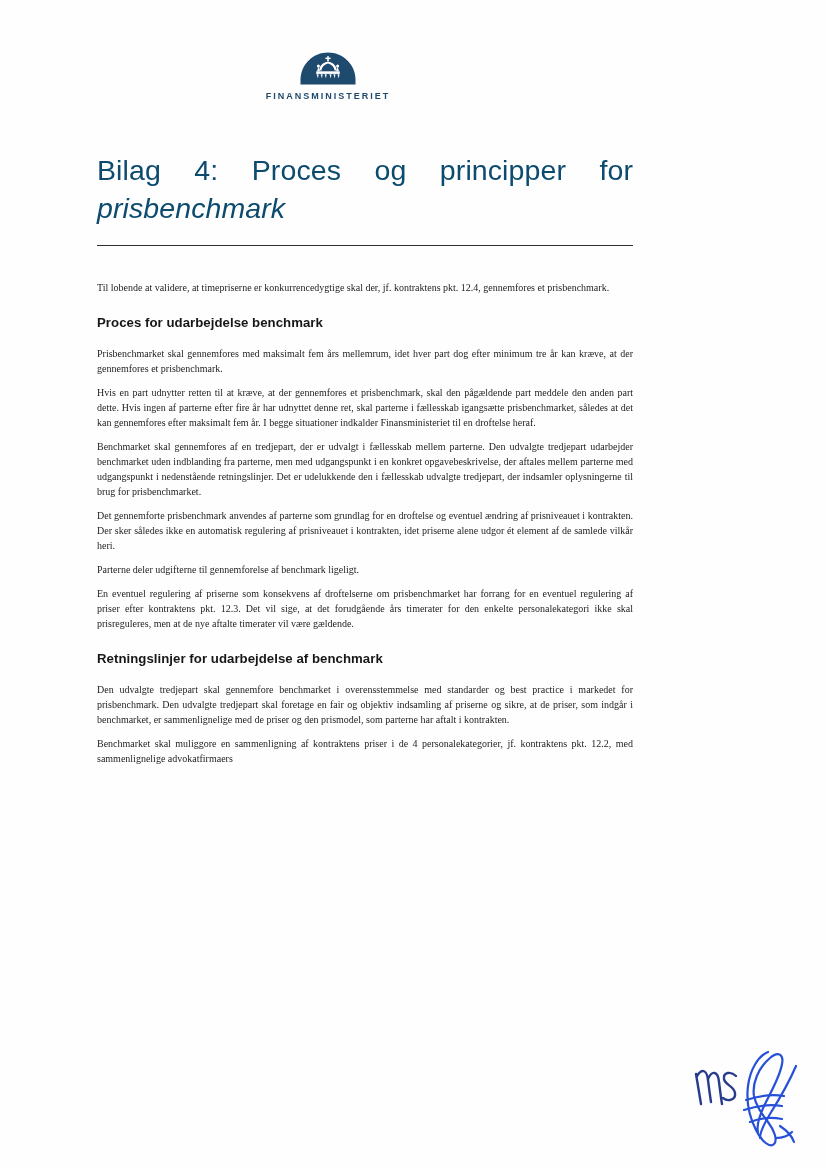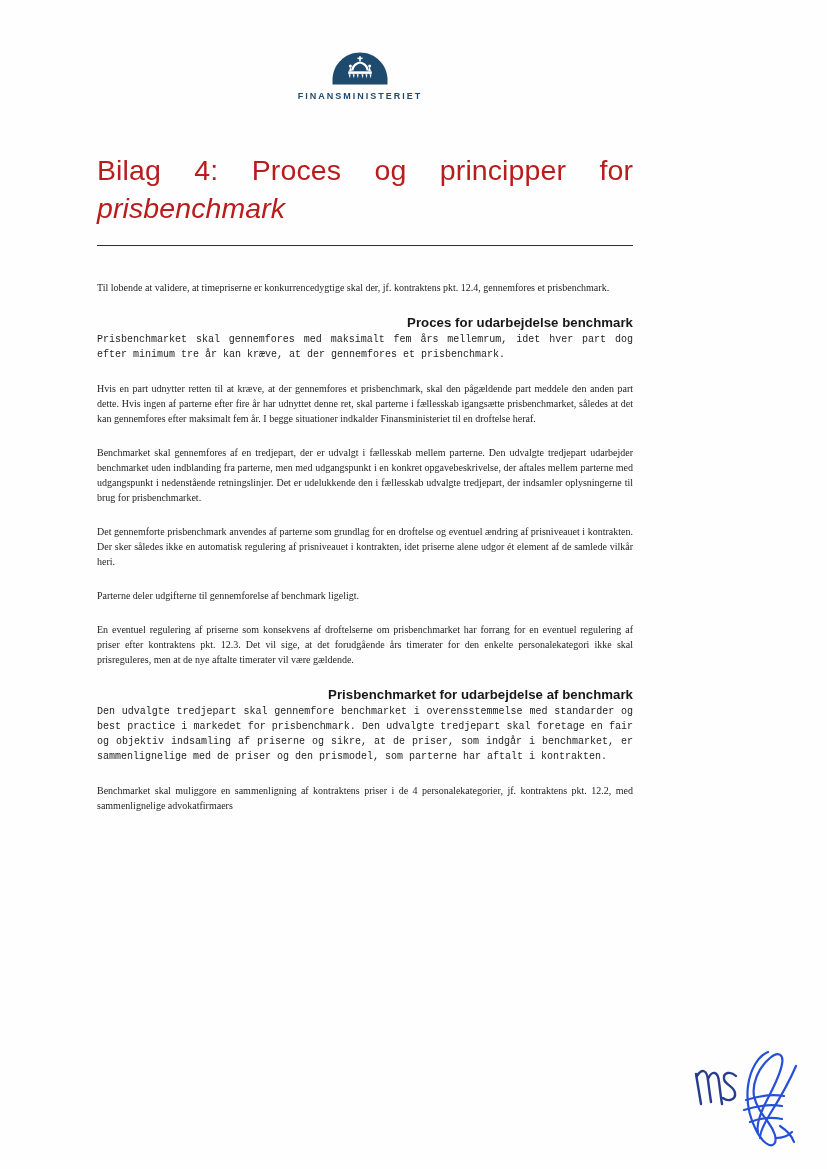--- a/index.html
+++ b/index.html
@@ -24,21 +24,20 @@
 
   
   .letterhead {
     position: absolute;
     top: 52px;
     left: 0;
     width: 656px;
     display: flex;
     flex-direction: column;
     align-items: center;
-    margin-left: 32px;
   }
   .crest {
     width: 62px;
     height: 33px;
     display: block;
   }
   .wordmark {
     margin-top: 3px;
     font-family: "Liberation Sans", sans-serif;
     font-weight: bold;
@@ -56,21 +55,21 @@
     left: 97px;
     top: 152px;
     width: 536px;
   }
 
   .doc-title {
     font-family: "Liberation Sans", sans-serif;
     font-size: 28.5px;
     font-weight: normal;
     line-height: 1.32;
-    color: #b91c1c;
+    color: #0c4a6e;
     margin: 0;
     text-align: justify;
     text-align-last: left;
     letter-spacing: 0.1px;
   }
   .doc-title .line1 {
     display: block;
     text-align: justify;
     text-align-last: justify;
   }
@@ -94,36 +93,34 @@
     margin: 0 0 0 0;
     font-family: "Liberation Serif", serif;
     font-size: 10px;
     line-height: 1.50;
     text-align: justify;
     text-align-last: left;
     color: #1d1d1d;
     hyphens: manual;
   }
   p.para + p.para {
-    margin-top: 19px;
+    margin-top: 9px;
   }
 
   h2.sec-head {
     font-family: "Liberation Sans", sans-serif;
     font-size: 13.2px;
     font-weight: bold;
     color: #171717;
     margin: 19px 0 0 0;
     line-height: 1.35;
     letter-spacing: 0.05px;
-    text-align: right;
   }
   h2.sec-head + p.para {
-    margin-top: 0;
-    font-family: Liberation Mono, monospace;
+    margin-top: 14px;
   }
 
   
   .signatures {
     position: absolute;
     left: 680px;
     top: 1026px;
     width: 140px;
     height: 135px;
   }
@@ -173,21 +170,21 @@
       <p class="para">Til lobende at validere, at timepriserne er konkurrencedygtige skal der, jf. kontraktens pkt. 12.4, gennemfores et prisbenchmark.</p>
 
       <h2 class="sec-head">Proces for udarbejdelse benchmark</h2>
       <p class="para">Prisbenchmarket skal gennemfores med maksimalt fem års mellemrum, idet hver part dog efter minimum tre år kan kræve, at der gennemfores et prisbenchmark.</p>
       <p class="para">Hvis en part udnytter retten til at kræve, at der gennemfores et prisbenchmark, skal den pågældende part meddele den anden part dette. Hvis ingen af parterne efter fire år har udnyttet denne ret, skal parterne i fællesskab igangsætte prisbenchmarket, således at det kan gennemfores efter maksimalt fem år. I begge situationer indkalder Finansministeriet til en droftelse heraf.</p>
       <p class="para">Benchmarket skal gennemfores af en tredjepart, der er udvalgt i fællesskab mellem parterne. Den udvalgte tredjepart udarbejder benchmarket uden indblanding fra parterne, men med udgangspunkt i en konkret opgavebeskrivelse, der aftales mellem parterne med udgangspunkt i nedenstående retningslinjer. Det er udelukkende den i fællesskab udvalgte tredjepart, der indsamler oplysningerne til brug for prisbenchmarket.</p>
       <p class="para">Det gennemforte prisbenchmark anvendes af parterne som grundlag for en droftelse og eventuel ændring af prisniveauet i kontrakten. Der sker således ikke en automatisk regulering af prisniveauet i kontrakten, idet priserne alene udgor ét element af de samlede vilkår heri.</p>
       <p class="para">Parterne deler udgifterne til gennemforelse af benchmark ligeligt.</p>
       <p class="para">En eventuel regulering af priserne som konsekvens af droftelserne om prisbenchmarket har forrang for en eventuel regulering af priser efter kontraktens pkt. 12.3. Det vil sige, at det forudgående års timerater for den enkelte personalekategori ikke skal prisreguleres, men at de nye aftalte timerater vil være gældende.</p>
 
-      <h2 class="sec-head">Prisbenchmarket for udarbejdelse af benchmark</h2>
+      <h2 class="sec-head">Retningslinjer for udarbejdelse af benchmark</h2>
       <p class="para">Den udvalgte tredjepart skal gennemfore benchmarket i overensstemmelse med standarder og best practice i markedet for prisbenchmark. Den udvalgte tredjepart skal foretage en fair og objektiv indsamling af priserne og sikre, at de priser, som indgår i benchmarket, er sammenlignelige med de priser og den prismodel, som parterne har aftalt i kontrakten.</p>
       <p class="para">Benchmarket skal muliggore en sammenligning af kontraktens priser i de 4 personalekategorier, jf. kontraktens pkt. 12.2, med sammenlignelige advokatfirmaers</p>
     </div>
   </div>
 
   <div class="signatures">
     <svg class="sig-svg" width="140" height="135" viewBox="0 0 140 135" aria-hidden="true">
 
       <g fill="none" stroke="#283c8c" stroke-width="2.4" stroke-linecap="round" stroke-linejoin="round">
         <path d="M16 48 C18 60 20 72 21 78"></path>

